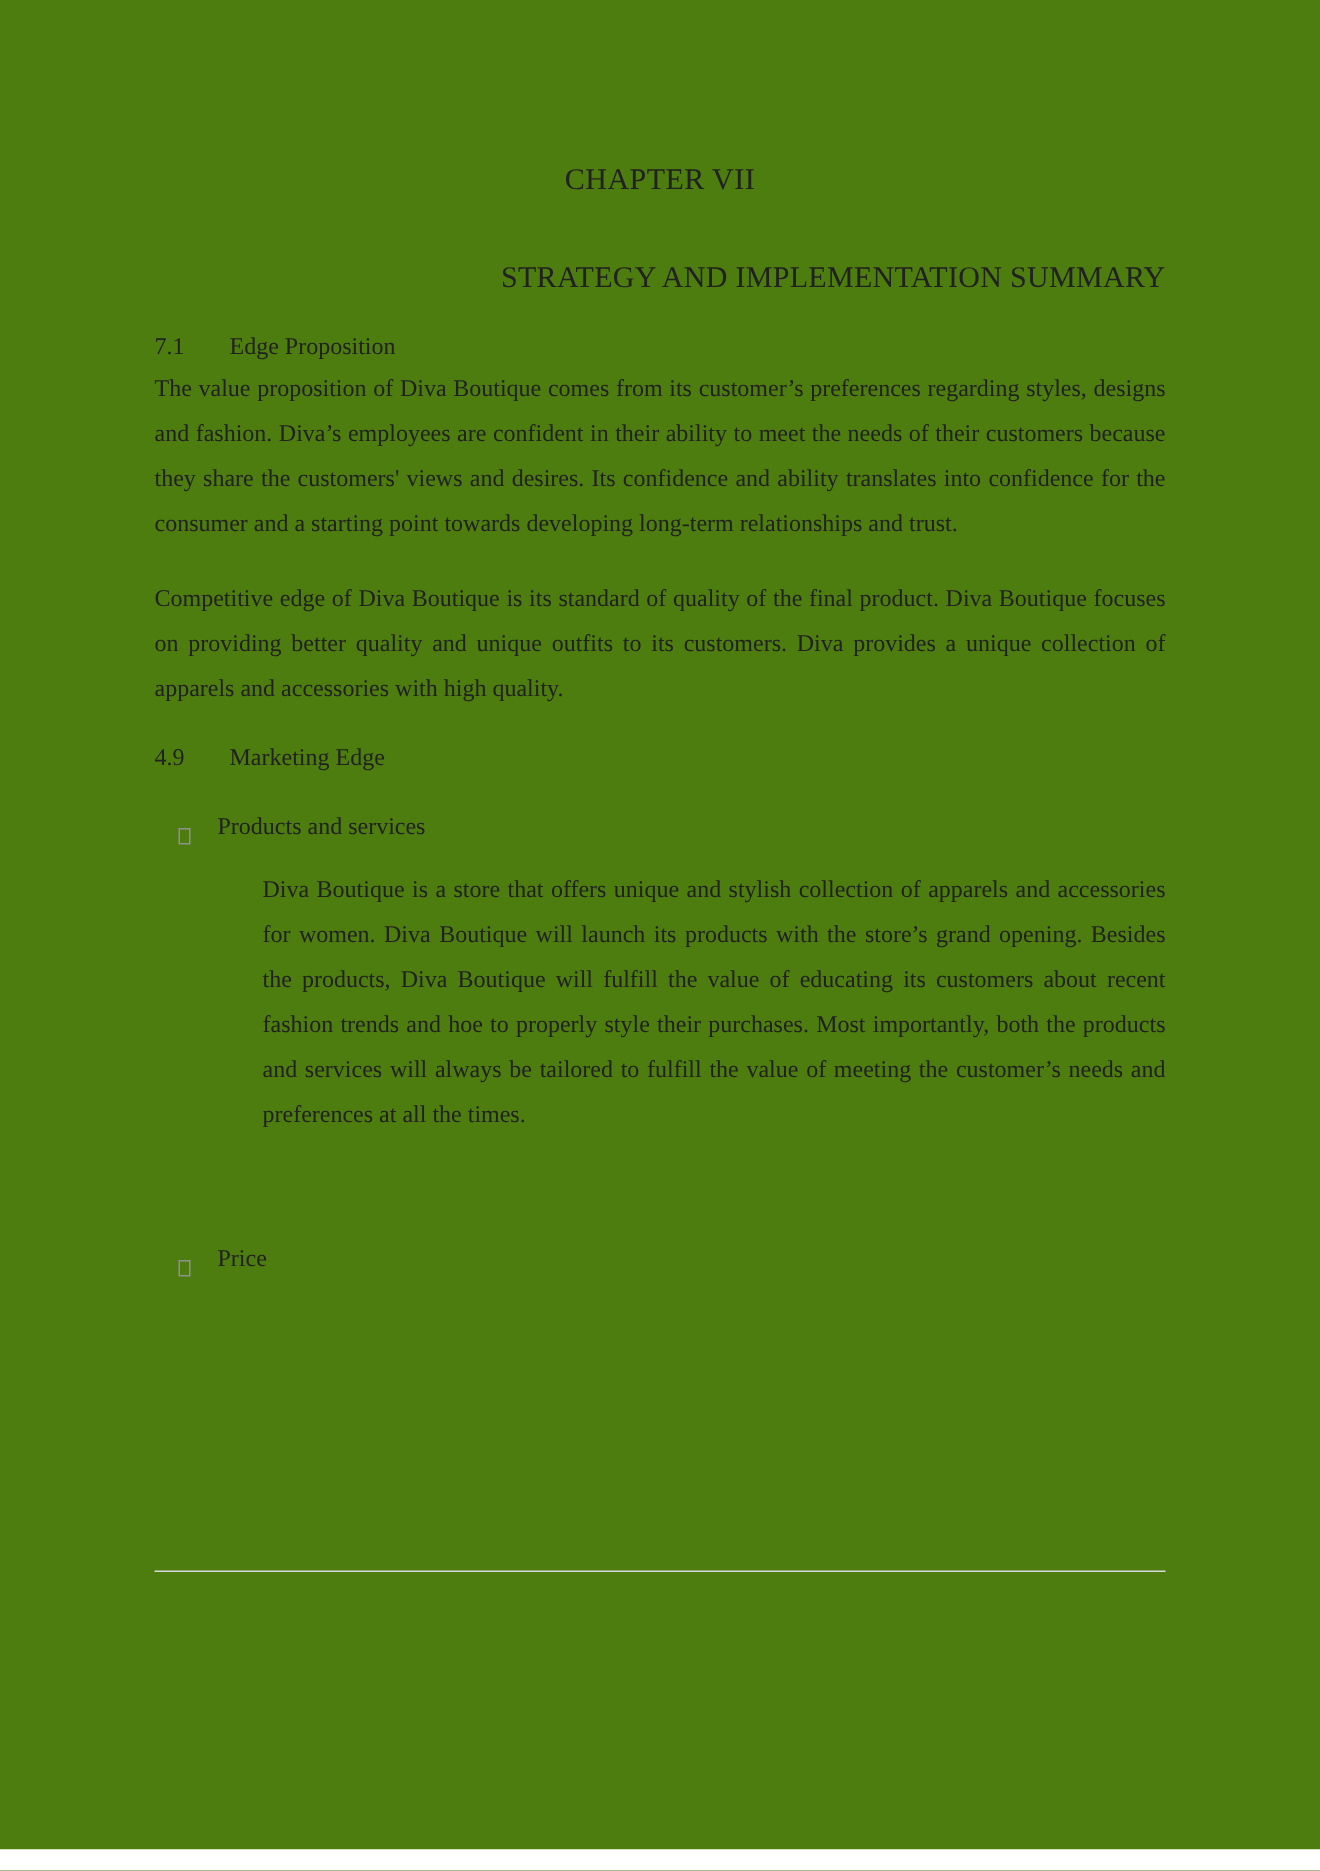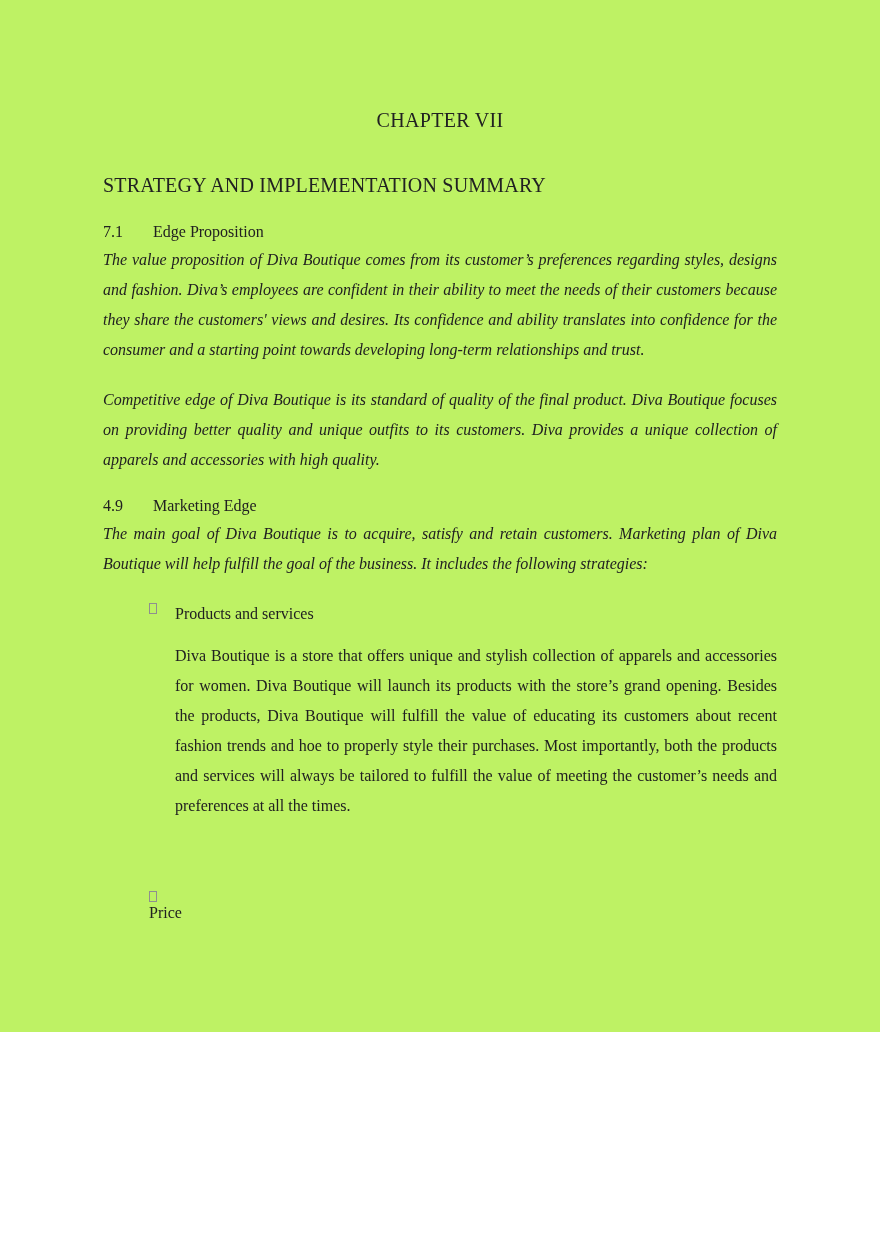--- a/index.html
+++ b/index.html
@@ -2,22 +2,22 @@
 <html><head>
 <meta charset="utf-8">
 <style>
   * { margin: 0; padding: 0; box-sizing: border-box; }
   html, body { background: #ffffff; }
   body { font-family: "Liberation Serif", "DejaVu Serif", serif; color: #212121; }
 
   .page {
     position: relative;
     width: 880px;
-    height: 1032px;
-    background: #bef264;
+    height: 1233px;
+    background: #4d7c0f;
     overflow: hidden;
   }
 
   .content {
     position: absolute;
     left: 103px;
     right: 103px;
     top: 0;
   }
 
@@ -25,21 +25,21 @@
     margin-top: 108px;
     text-align: center;
     font-size: 20px;
     font-weight: 400;
     line-height: 25px;
     letter-spacing: 0.3px;
   }
 
   .doc-title {
     margin-top: 40px;
-    text-align: left;
+    text-align: right;
     font-size: 20px;
     font-weight: 400;
     line-height: 25px;
     letter-spacing: 0.2px;
   }
 
   .section { margin-top: 20px; }
   .section.first { margin-top: 23px; }
 
   .section-heading {
@@ -49,33 +49,31 @@
   }
   .section-number {
     display: inline-block;
     width: 50px;
   }
 
   .body-text {
     font-size: 16px;
     line-height: 30px;
     text-align: justify;
-    font-style: italic;
   }
 
   .bullet-row {
     margin-top: 24px;
-    margin-left: 30px;
     font-size: 16px;
     line-height: 22px;
     display: flex;
-    align-items: flex-start;
+    align-items: flex-end;
     padding-left: 16px;
   }
-  .bullet-row.price-row { margin-top: 70px; flex-direction: column; }
+  .bullet-row.price-row { margin-top: 70px; }
 
   .bullet-square {
     display: inline-block;
     width: 8px;
     height: 11px;
     border: 1px solid #8f8f8f;
     margin-right: 18px;
     flex: 0 0 auto;
   }
 
@@ -113,21 +111,20 @@
     </div>
 
     <div class="section">
       <p class="body-text">Competitive edge of Diva Boutique is its standard of quality of the final product. Diva Boutique focuses on providing better quality and unique outfits to its customers. Diva provides a unique collection of apparels and accessories with high quality.</p>
     </div>
 
     <div class="section">
       <div class="section-heading">
         <span class="section-number">4.9</span><span>Marketing Edge</span>
       </div>
-      <p class="body-text">The main goal of Diva Boutique is to acquire, satisfy and retain customers. Marketing plan of Diva Boutique will help fulfill the goal of the business. It includes the following strategies:</p>
     </div>
 
     <div class="bullet-row">
       <span class="bullet-square"></span>
       <span>Products and services</span>
     </div>
 
     <p class="bullet-paragraph">Diva Boutique is a store that offers unique and stylish collection of apparels and accessories for women. Diva Boutique will launch its products with the store’s grand opening. Besides the products, Diva Boutique will fulfill the value of educating its customers about recent fashion trends and hoe to properly style their purchases. Most importantly, both the products and services will always be tailored to fulfill the value of meeting the customer’s needs and preferences at all the times.</p>
 
     <div class="bullet-row price-row">

